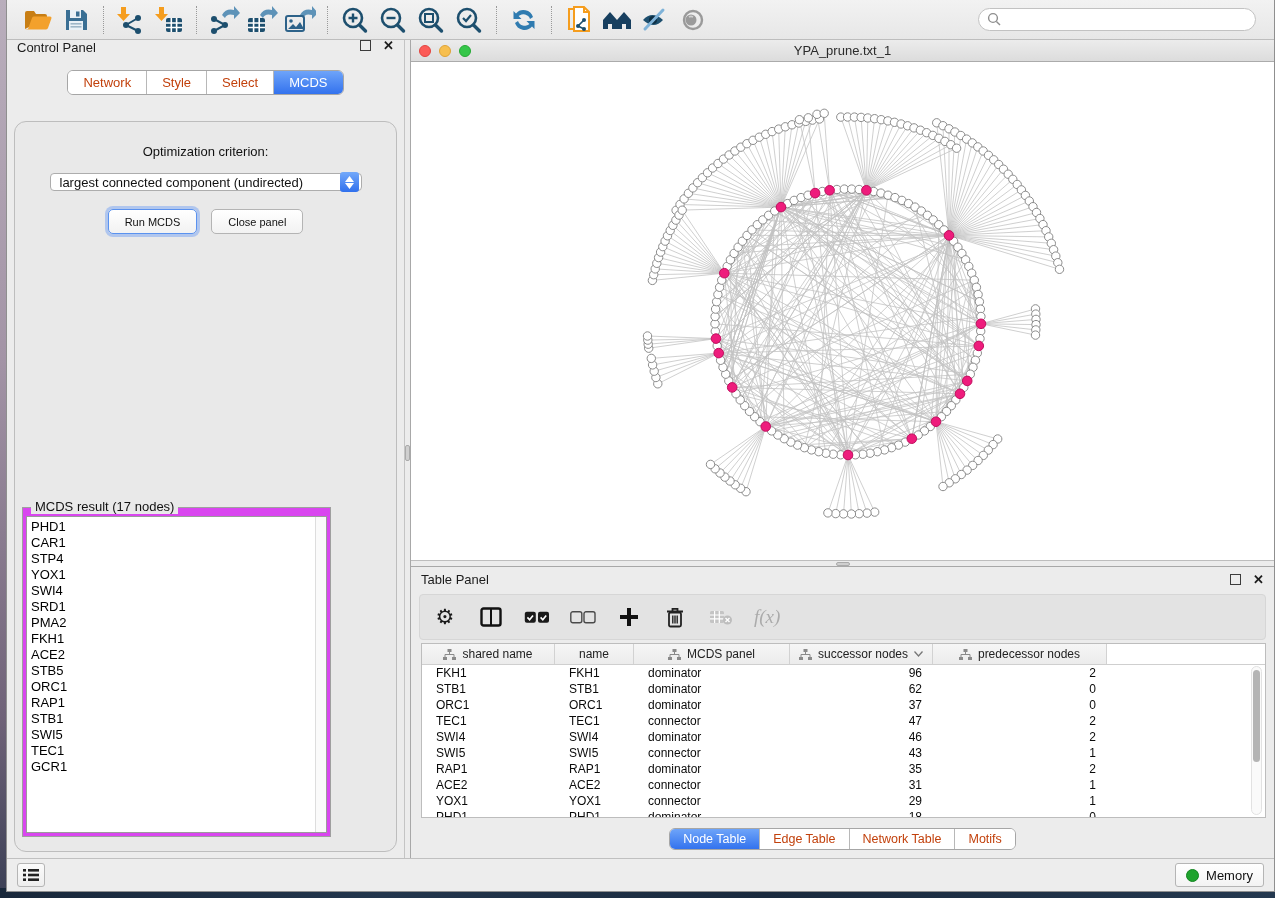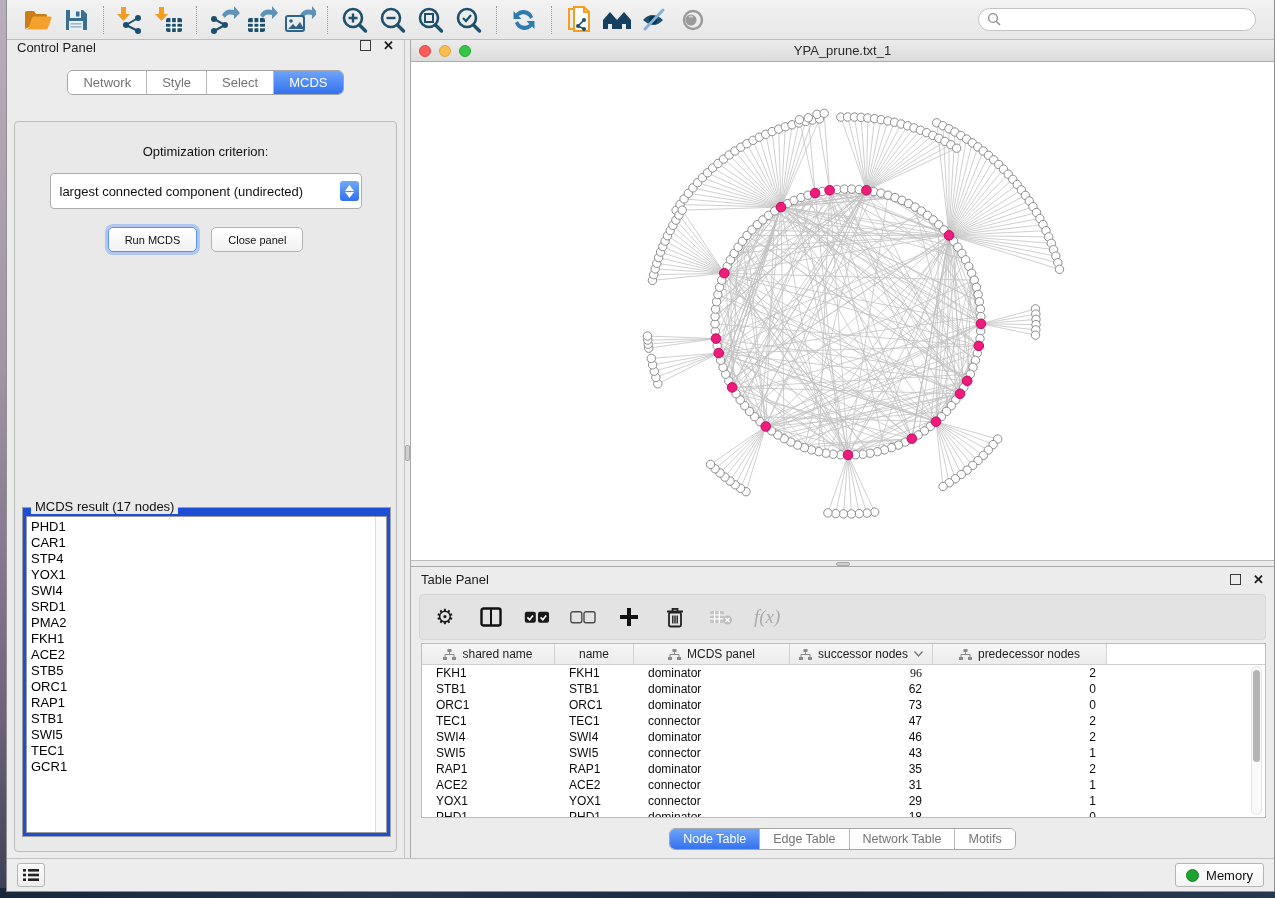--- a/index.html
+++ b/index.html
@@ -32,40 +32,40 @@
   .right-area { flex:1; display:flex; flex-direction:column; min-width:0; }
 
   
   .cp-header { height:26px; display:flex; align-items:flex-start; padding:0 10px; font-size:13px; color:#1c1c1c; }
   .cp-header .flex1 { flex:1; }
   .win-float { width:11px; height:11px; border:1.5px solid #3c3c3c; margin-right:12px; cursor:pointer; }
   .win-close { font-size:13px; font-weight:bold; color:#1c1c1c; cursor:pointer; line-height:11px; }
 
   .seg-row { display:flex; justify-content:center; margin-top:4px; position:relative; z-index:2; }
   .seg-group { display:inline-flex; background:#fff; border:1px solid #a6a6a6; border-radius:6px; overflow:hidden; }
-  .seg { padding:4px 15px; font-size:13px; color:#737373; border-right:1px solid #b8b8b8; cursor:pointer; background:#fff; }
+  .seg { padding:4px 15px; font-size:13px; color:#c2410c; border-right:1px solid #b8b8b8; cursor:pointer; background:#fff; }
   .seg:last-child { border-right:none; }
   .seg-sel { background:linear-gradient(#6ea4f9,#3372ee); color:#fff; }
 
   .cp-body { position:absolute; left:7px; right:7px; top:81px; bottom:6px;
-    background:#e9e9e9; border:1px solid #bdbdbd; border-radius:4px; }
+    background:#e9e9e9; border:1px solid #bdbdbd; border-radius:12px; }
   .opt-label { text-align:center; font-size:13px; color:#111; margin-top:22px; }
-  .combo { margin:14px auto 0; width:312px; height:36px; background:#fff; border:1px solid #adadad; border-radius:4px;
+  .combo { margin:14px auto 0; width:312px; height:18px; background:#fff; border:1px solid #adadad; border-radius:4px;
     display:flex; align-items:center; position:relative; cursor:pointer; }
   .combo-text { flex:1; font-size:13px; color:#111; padding-left:9px; white-space:nowrap; }
   .combo-btn { width:19px; height:20px; margin-right:2px; border-radius:3px;
     background:linear-gradient(#73a9fa,#3070ed); display:flex; flex-direction:column; align-items:center; justify-content:center; gap:1px; }
   .combo-btn svg { display:block; }
   .btn-row { display:flex; justify-content:center; gap:14px; margin-top:18px; }
   .btn { height:25px; padding:0 16px; background:linear-gradient(#ffffff,#f2f2f2); border:1px solid #b4b4b4;
     border-radius:5px; font-size:11px; color:#111; display:flex; align-items:center; cursor:pointer; }
   .btn-focus { border:1px solid #5a92ef; box-shadow:0 0 0 3px rgba(106,156,244,.45); }
 
-  .result-group { position:absolute; left:7px; top:385px; width:369px; bottom:14px;
-    border:1px solid #9f9f9f; background:#1d4ed8; }
+  .result-group { position:absolute; left:7px; top:385px; width:309px; bottom:14px;
+    border:1px solid #9f9f9f; background:#d946ef; }
   .result-legend { position:absolute; top:-9px; left:8px; background:#e9e9e9; padding:0 4px; font-size:13px; color:#111; }
   .result-list { position:absolute; left:3px; right:3px; top:8px; bottom:3px; background:#fff; border:1px solid #9b9b9b;
     overflow:hidden; display:flex; }
   .list-inner { flex:1; padding:2px 0 0 4px; }
   .list-item { font-size:13px; color:#000; line-height:16px; }
   .list-scroll { width:11px; background:#fafafa; border-left:1px solid #ddd; }
 
   
   .network-window { height:520px; display:flex; flex-direction:column; background:#fff; flex:0 0 auto; }
   .net-titlebar { height:22px; background:linear-gradient(#ececec,#dcdcdc); border-bottom:1px solid #ababab;
@@ -1083,35 +1083,35 @@
                 </svg>
                 <span>predecessor nodes</span>
               </div>
               <div class="th th-fill"></div>
             </div>
           <div id="table-body">
               <div class="trow">
                 <div class="td td-l" style="width: 133px;">FKH1</div>
                 <div class="td td-l" style="width: 79px;">FKH1</div>
                 <div class="td td-l" style="width: 156px;">dominator</div>
-                <div class="td td-r" style="width: 143px; font-family: Liberation Serif, serif;">96</div>
+                <div class="td td-r" style="width: 143px;">96</div>
                 <div class="td td-r" style="width: 174px;">2</div>
               </div>
               <div class="trow">
                 <div class="td td-l" style="width: 133px;">STB1</div>
                 <div class="td td-l" style="width: 79px;">STB1</div>
                 <div class="td td-l" style="width: 156px;">dominator</div>
                 <div class="td td-r" style="width: 143px;">62</div>
                 <div class="td td-r" style="width: 174px;">0</div>
               </div>
               <div class="trow">
                 <div class="td td-l" style="width: 133px;">ORC1</div>
                 <div class="td td-l" style="width: 79px;">ORC1</div>
                 <div class="td td-l" style="width: 156px;">dominator</div>
-                <div class="td td-r" style="width: 143px;">73</div>
+                <div class="td td-r" style="width: 143px;">37</div>
                 <div class="td td-r" style="width: 174px;">0</div>
               </div>
               <div class="trow">
                 <div class="td td-l" style="width: 133px;">TEC1</div>
                 <div class="td td-l" style="width: 79px;">TEC1</div>
                 <div class="td td-l" style="width: 156px;">connector</div>
                 <div class="td td-r" style="width: 143px;">47</div>
                 <div class="td td-r" style="width: 174px;">2</div>
               </div>
               <div class="trow">

